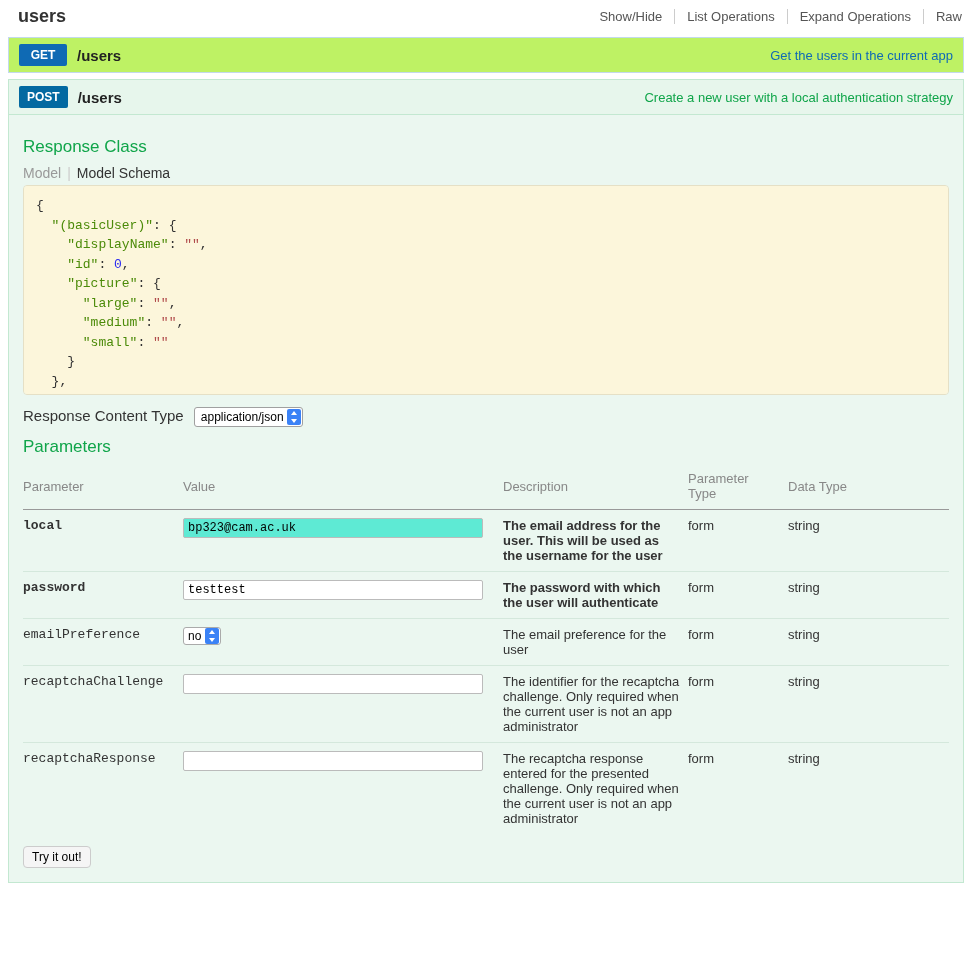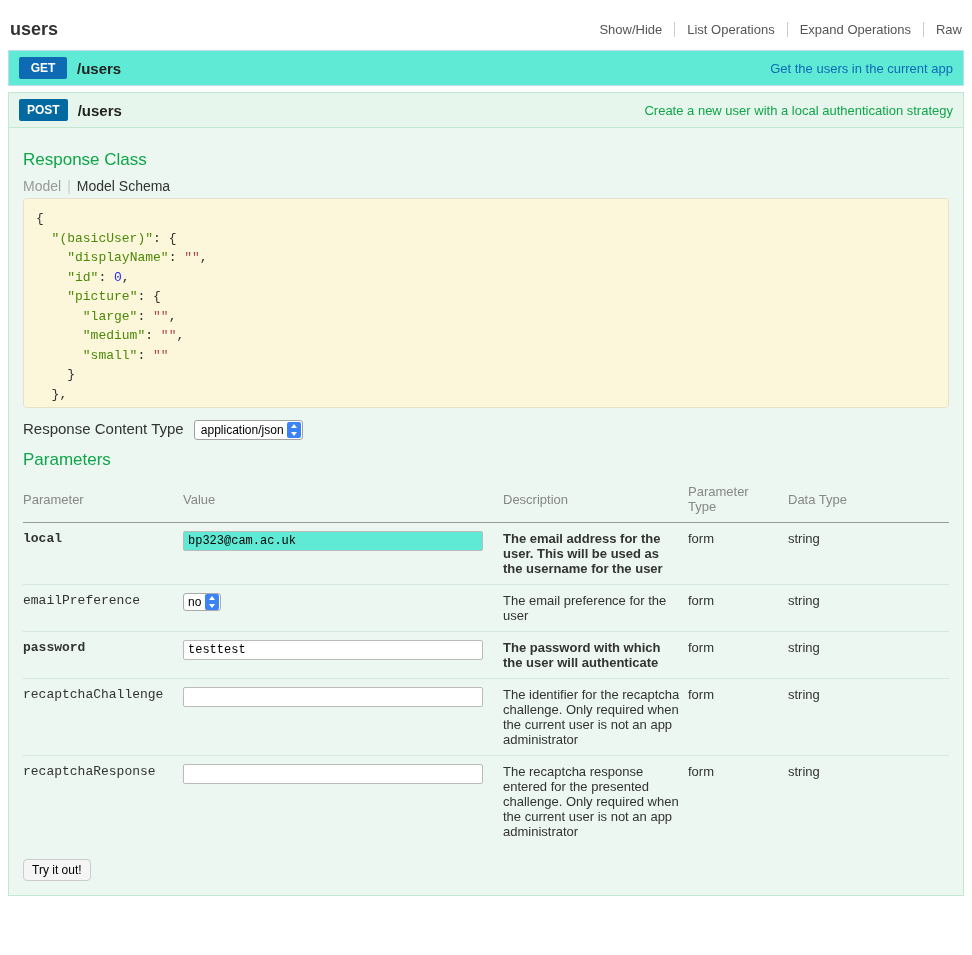--- a/index.html
+++ b/index.html
@@ -1,23 +1,23 @@
 <!DOCTYPE html>
 <html><head>
 <meta charset="utf-8">
 <style>
 * { box-sizing: border-box; margin: 0; padding: 0; }
 body { font-family: "Helvetica Neue", Helvetica, Arial, sans-serif; background: #fff; color: #333; font-size: 14px; width: 972px; }
-.header { display: flex; align-items: center; padding: 19px 10px 10px 10px; border-bottom: none; }
+.header { display: flex; align-items: center; padding: 6px 10px 10px 10px; border-bottom: none; margin-left: 8px; }
 .header-title { font-weight: bold; font-size: 18px; flex: 0 0 auto; }
 .header-ops { margin-left: auto; display: flex; gap: 0; font-size: 13px; color: #555; }
 .header-ops span { padding: 0 12px; border-right: 1px solid #ccc; cursor: pointer; }
 .header-ops span:last-child { border-right: none; padding-right: 0; }
 .op-row { display: flex; align-items: center; padding: 6px 10px; margin: 0 8px 6px 8px; border-radius: 0; }
-.op-get { background: #5eead4; border: 1px solid #c3d9ec; }
+.op-get { background: #bef264; border: 1px solid #c3d9ec; }
 .op-post { background: #e7f6ec; border: 1px solid #c3e8d1; }
 .method-badge { display: inline-block; min-width: 48px; padding: 4px 8px; color: #fff; font-weight: bold; font-size: 12px; text-align: center; border-radius: 2px; margin-right: 10px; }
 .method-get { background: #0f6ab4; }
 .method-post { background: #0369a1; }
 .op-path { font-weight: bold; font-size: 15px; color: #222; }
 .op-desc { margin-left: auto; font-size: 13px; }
 .op-get .op-desc { color: #0f6ab4; }
 .op-post .op-desc { color: #10a54a; }
 .post-body { background: #ebf7f0; border: 1px solid #c3e8d1; border-top: none; margin: -6px 8px 0 8px; padding: 12px 14px 14px 14px; }
 .section-title { color: #10a54a; font-size: 17px; font-weight: normal; margin: 10px 0 8px 0; }
@@ -125,30 +125,30 @@
     </thead>
     <tbody id="params-body">
         <tr>
           <td class="pname pbold">local</td>
           <td><input type="text" class="highlight" value="bp323@cam.ac.uk" style=""></td>
           <td class="pdesc pbold">The email address for the user. This will be used as the username for the user</td>
           <td>form</td>
           <td>string</td>
         </tr>
         <tr>
-          <td class="pname">emailPreference</td>
-          <td><span class="select-small"><select><option>no</option></select><span class="au"></span><span class="ad"></span></span></td>
-          <td class="pdesc">The email preference for the user</td>
+          <td class="pname pbold">password</td>
+          <td><input type="text" value="testtest" style=""></td>
+          <td class="pdesc pbold">The password with which the user will authenticate</td>
           <td>form</td>
           <td>string</td>
         </tr>
         <tr>
-          <td class="pname pbold">password</td>
-          <td><input type="text" value="testtest" style=""></td>
-          <td class="pdesc pbold">The password with which the user will authenticate</td>
+          <td class="pname">emailPreference</td>
+          <td><span class="select-small"><select><option>no</option></select><span class="au"></span><span class="ad"></span></span></td>
+          <td class="pdesc">The email preference for the user</td>
           <td>form</td>
           <td>string</td>
         </tr>
         <tr>
           <td class="pname">recaptchaChallenge</td>
           <td><input type="text" style=""></td>
           <td class="pdesc">The identifier for the recaptcha challenge. Only required when the current user is not an app administrator</td>
           <td>form</td>
           <td>string</td>
         </tr>

